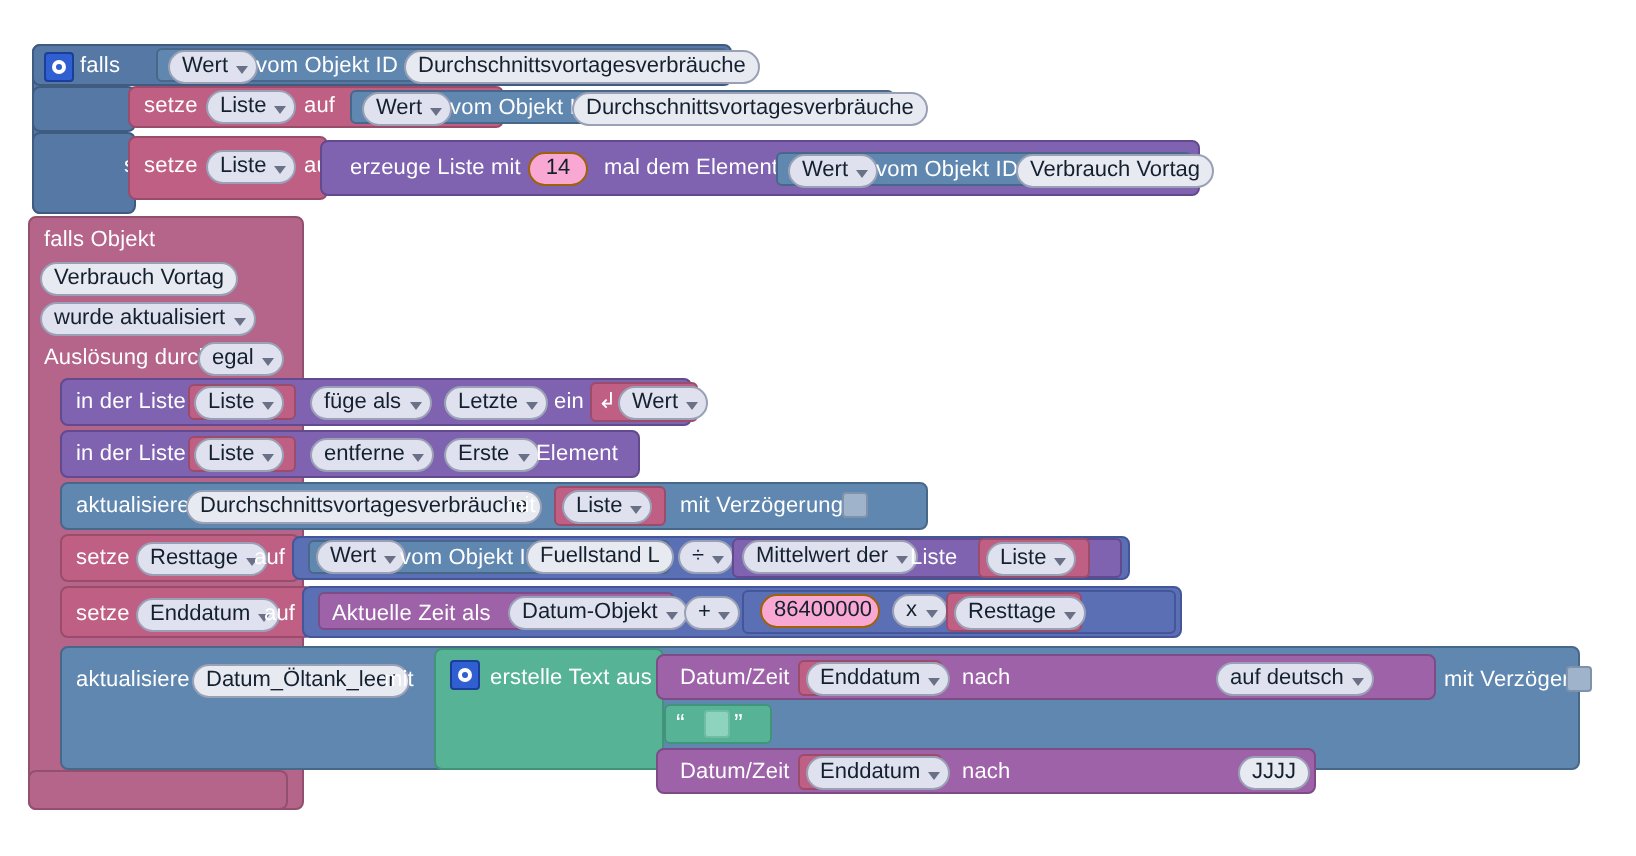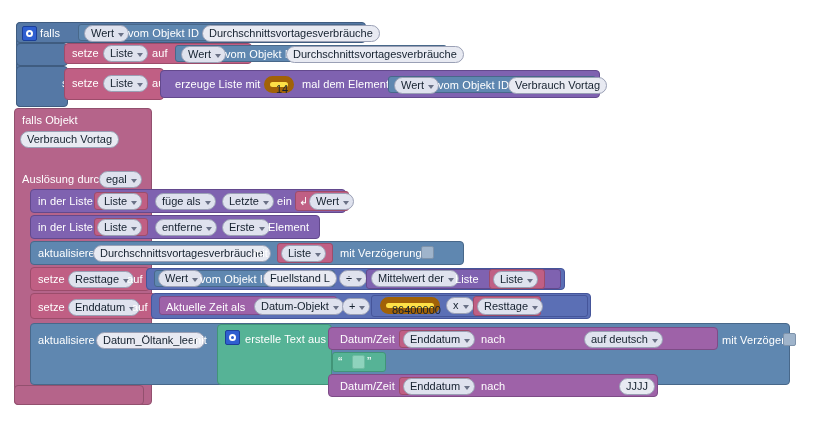--- a/index.html
+++ b/index.html
@@ -58,21 +58,21 @@
     color:#14202e;font-size:11px;line-height:15px;
     padding:0 14px 0 6px;white-space:nowrap;height:17px;
   }
   .dd:after{
     content:"";position:absolute;right:4px;top:7px;
     border-left:3.5px solid transparent;border-right:3.5px solid transparent;
     border-top:4px solid #6a7186;
   }
   .num{
     position:absolute;box-sizing:border-box;
-    background:#fde047;border:6px solid #a16207;border-radius:9px;
+    background:#f9a8d4;border:1px solid #a16207;border-radius:9px;
     color:#14202e;font-size:11px;line-height:15px;height:17px;
     padding:0 6px;white-space:nowrap;text-align:center;
   }
   
   .gear{
     position:absolute;width:13px;height:13px;border-radius:2px;
     background:#2f5fd0;border:1px solid #1b3f99;
   }
   .gear:before{
     content:"";position:absolute;left:3px;top:3px;width:7px;height:7px;
@@ -143,20 +143,21 @@
 
   <div class="blk cmp" style="left:388px;top:76px;width:208px;height:17px;border-radius:3px;"></div>
   <div class="dd" style="left:394px;top:77px;">Wert</div>
   <div class="lbl" style="left:438px;top:79px;">vom Objekt ID</div>
   <div class="field" style="left:508px;top:77px;">Verbrauch Vortag</div>
 
   <div class="blk evt" style="left:14px;top:108px;width:138px;height:297px;"></div>
   <div class="blk evt" style="left:14px;top:385px;width:130px;height:20px;"></div>
   <div class="lbl" style="left:22px;top:114px;">falls Objekt</div>
   <div class="field" style="left:20px;top:131px;">Verbrauch Vortag</div>
+  <div class="dd" style="left:20px;top:151px;">wurde aktualisiert</div>
   <div class="lbl" style="left:22px;top:173px;">Auslösung durch</div>
   <div class="dd" style="left:99px;top:171px;">egal</div>
 
   <div class="blk lst" style="left:30px;top:189px;width:316px;height:24px;"></div>
   <div class="lbl" style="left:38px;top:195px;">in der Liste</div>
   <div class="blk var" style="left:94px;top:192px;width:54px;height:18px;border-radius:3px;"></div>
   <div class="dd" style="left:97px;top:193px;">Liste</div>
   <div class="dd" style="left:155px;top:193px;">füge als</div>
   <div class="dd" style="left:222px;top:193px;">Letzte</div>
   <div class="lbl" style="left:277px;top:195px;">ein</div>
@@ -225,21 +226,21 @@
 
   <div class="blk txt" style="left:217px;top:324px;width:115px;height:61px;"></div>
   <div class="gear" style="left:225px;top:330px;"></div>
   <div class="lbl" style="left:245px;top:333px;">erstelle Text aus</div>
 
   <div class="blk dt" style="left:328px;top:327px;width:390px;height:23px;"></div>
   <div class="lbl" style="left:340px;top:333px;">Datum/Zeit</div>
   <div class="blk var" style="left:399px;top:330px;width:72px;height:18px;border-radius:3px;"></div>
   <div class="dd" style="left:403px;top:331px;">Enddatum</div>
   <div class="lbl" style="left:481px;top:333px;">nach</div>
-  <div class="dd" style="left:584px;top:331px;">auf deutsch</div>
+  <div class="dd" style="left:608px;top:331px;">auf deutsch</div>
 
   <div class="blk txt" style="left:332px;top:352px;width:54px;height:20px;border-radius:3px;"></div>
   <div class="emptystr" style="left:338px;top:355px;">“</div>
   <div class="emptybox" style="left:352px;top:355px;"></div>
   <div class="emptystr" style="left:367px;top:355px;">”</div>
 
   <div class="blk dt" style="left:328px;top:374px;width:330px;height:23px;"></div>
   <div class="lbl" style="left:340px;top:380px;">Datum/Zeit</div>
   <div class="blk var" style="left:399px;top:377px;width:72px;height:18px;border-radius:3px;"></div>
   <div class="dd" style="left:403px;top:378px;">Enddatum</div>

